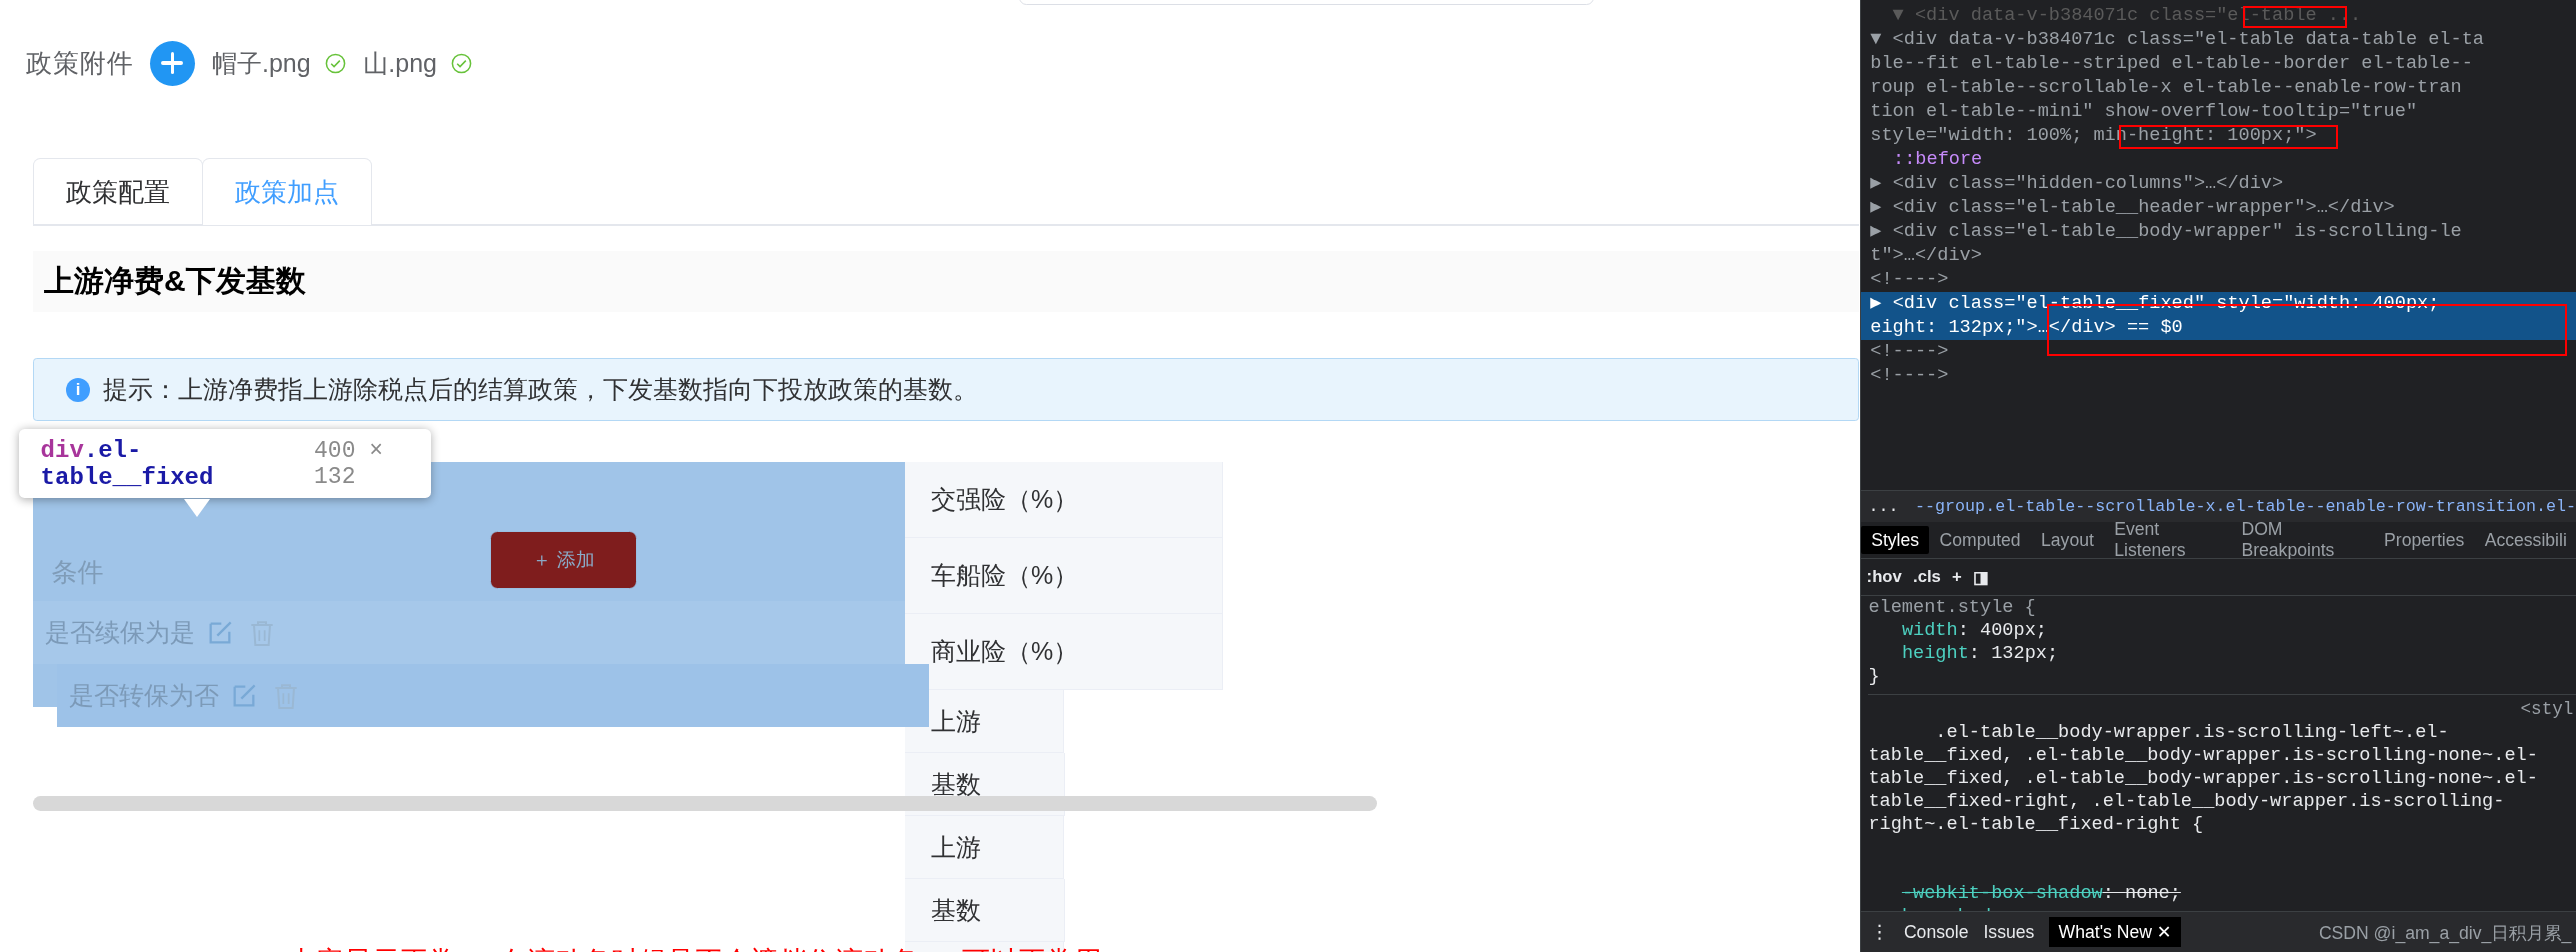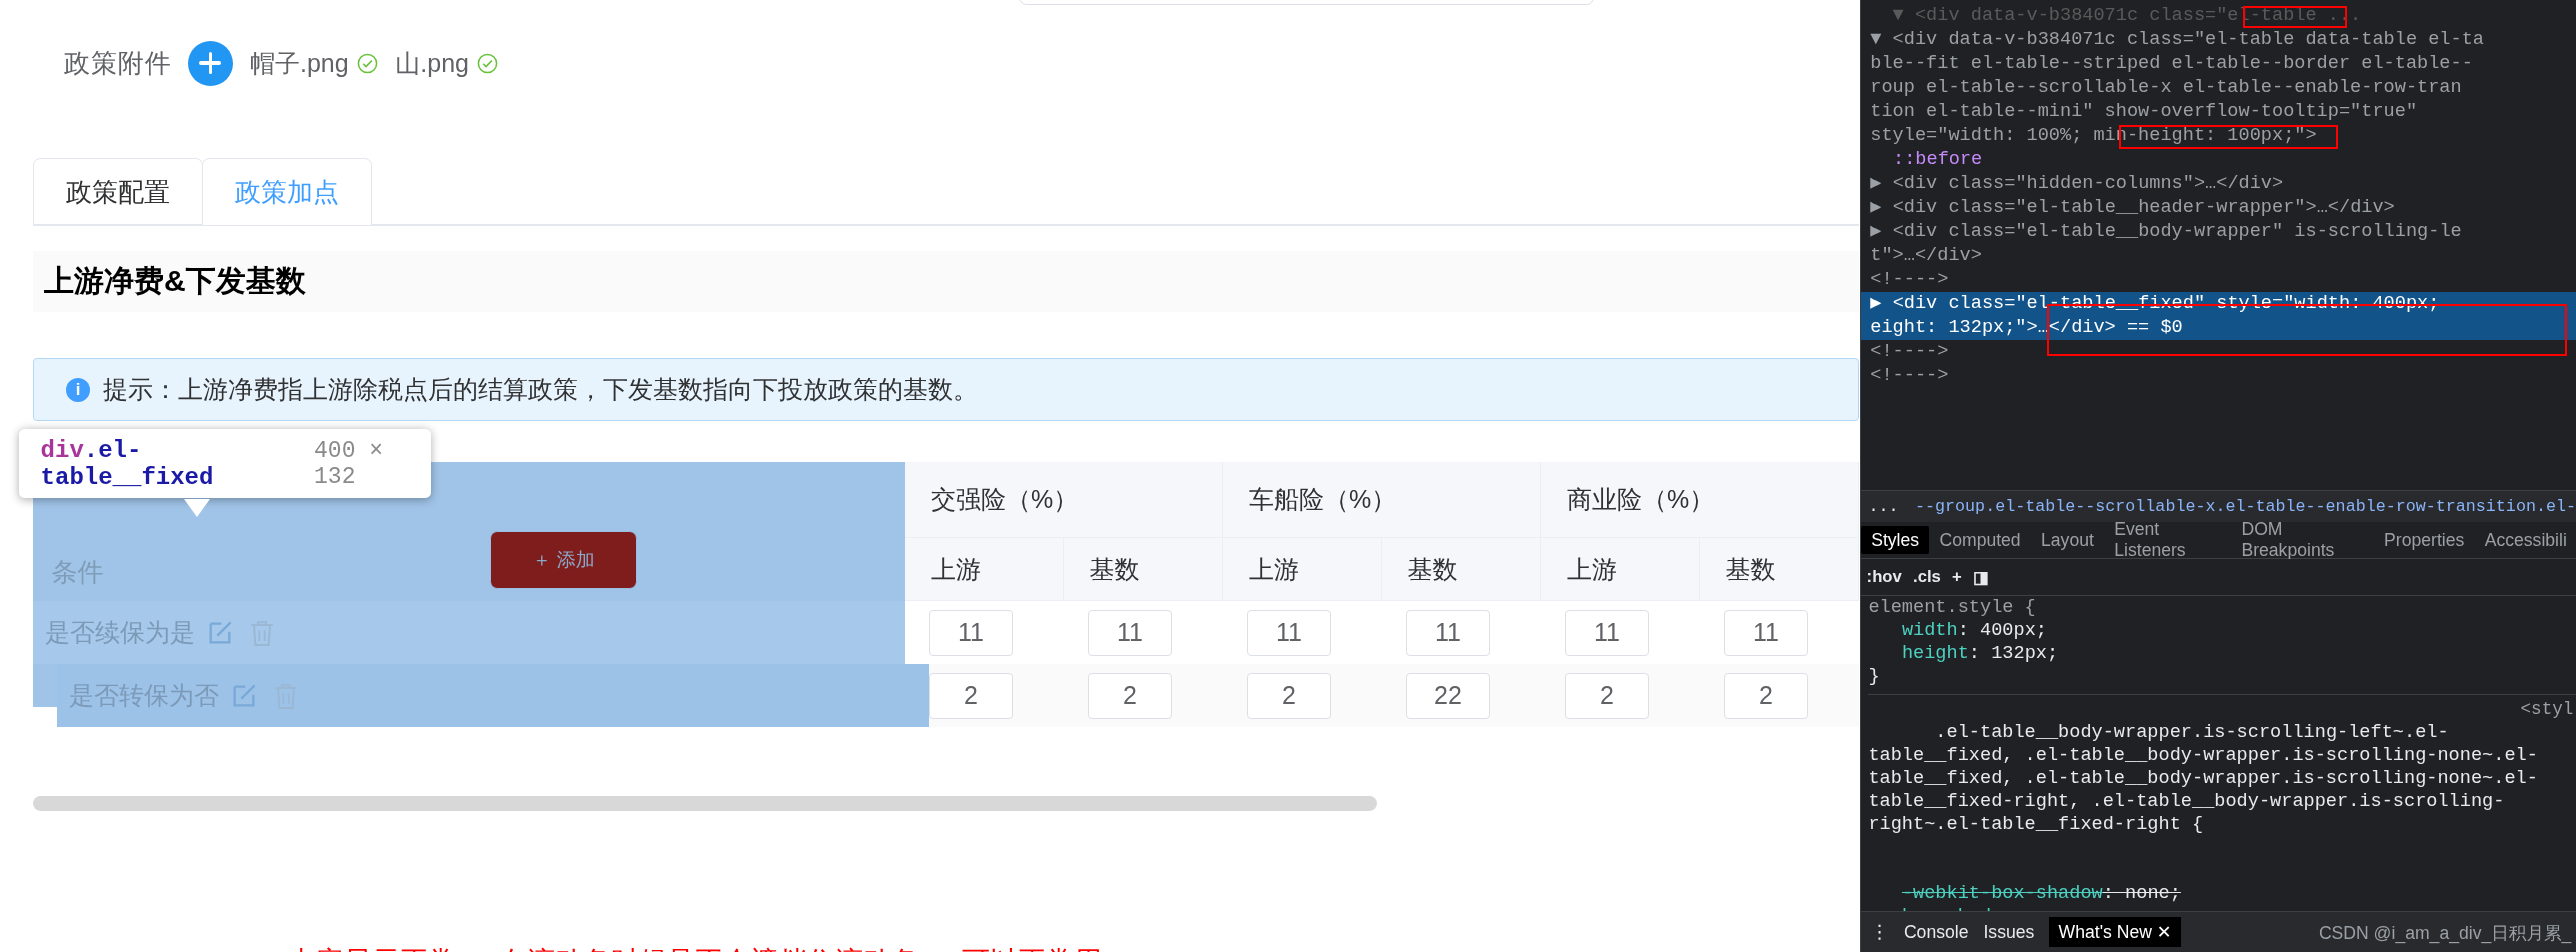--- a/index.html
+++ b/index.html
@@ -17,33 +17,33 @@
   }
 
   .topstub {
     position:absolute; left:1019px; top:-18.6px; width:575px; height:24px;
     border:1.9px solid #dcdfe6; border-radius:7.4px; background:#fff;
   }
 
   
   .attach-row {
     position:absolute; left:0; top:41px; width:100%;
-    display:flex; align-items:center; gap:16.7px; padding-left:64px;
+    display:flex; align-items:center; gap:16.7px; padding-left:26px;
   }
   .attach-label { font-size:26px; color:#606266; letter-spacing:0.9px; }
   .plus-btn {
     width:45px; height:45px; border-radius:50%; background:#2196f3;
     position:relative; cursor:pointer; flex:none;
   }
   .plus-btn::before, .plus-btn::after {
     content:""; position:absolute; background:#fff; border-radius:1.9px;
   }
   .plus-btn::before { left:11px; top:20.4px; width:22px; height:3.7px; }
   .plus-btn::after  { left:20.4px; top:11px; width:3.7px; height:22px; }
-  .file-item { display:flex; align-items:center; gap:7px; cursor:pointer; }
+  .file-item { display:flex; align-items:center; gap:13px; cursor:pointer; }
   .file-name { font-size:25px; color:#606266; }
   .chk { width:23px; height:23px; flex:none; }
 
   
   .tabs {
     position:absolute; left:33px; top:158px; display:flex; align-items:flex-end;
   }
   .tab {
     height:67px; padding:8px 32px; display:flex; align-items:center;
     font-size:26px; color:#303133; background:#fff;
@@ -100,21 +100,21 @@
   }
   .fx-row.r0 { top:139px; background:#a6c8ea; }
   .fx-row.r1 { top:202px; background:#9dc2e8;margin-left:24px; }
   .fx-label { font-size:25px; color:#7c9ab8; }
   .icon-btn { width:32px; height:32px; cursor:pointer; flex:none; }
 
   .grid {
     position:absolute; left:872px; top:0; width:954px; height:245px;
     background:#fff;
   }
-  .gh1, .gh2 { display:flex; }
+  .gh1, .gh2 { display:flex;flex-direction:column; }
   .gh1 > div {
     height:76px; display:flex; align-items:center; padding-left:26px;
     font-size:25px; color:#303133; background:#f5f7fa;
     border-right:0.9px solid #ebeef5; border-bottom:0.9px solid #ebeef5;
   }
   .gh2 > div {
     height:63px; display:flex; align-items:center; padding-left:26px;
     font-size:25px; color:#303133; background:#f5f7fa;
     border-right:0.9px solid #ebeef5; border-bottom:0.9px solid #ebeef5;
   }

